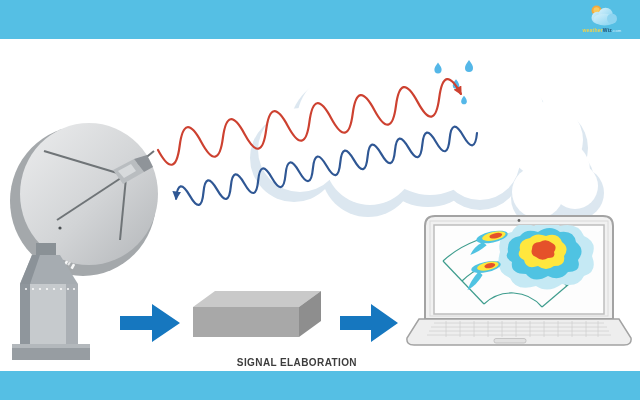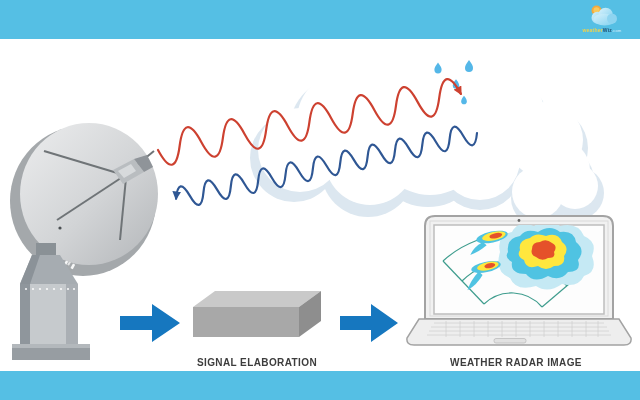--- a/index.html
+++ b/index.html
@@ -2,21 +2,21 @@
 <html><head>
 <meta charset="utf-8">
 <style>
   html,body{margin:0;padding:0;background:#ffffff;}
   .canvas{position:relative;width:640px;height:400px;background:#ffffff;overflow:hidden;
           font-family:"Liberation Sans",sans-serif;}
   .bar{position:absolute;left:0;width:640px;background:#55bfe4;}
   .bar.top{top:0;height:39px;}
   .bar.bottom{top:371px;height:29px;}
   .art{position:absolute;left:0;top:0;width:640px;height:400px;}
-  .lbl{position:absolute;width:200px;text-align:center;
+  .lbl{position:absolute;width:200px;text-align:right;
        font-size:10px;font-weight:600;line-height:1;color:#3d3d3d;letter-spacing:.4px;}
   .lbl.signal{left:157px;top:358px;}
   .lbl.radar{left:416px;top:358px;}
   .logo{position:absolute;top:3px;right:12px;width:52px;text-align:center;}
   .logo svg{display:block;margin:0 auto;}
   .logo-text{font-size:5px;line-height:1;margin-top:1px;white-space:nowrap;letter-spacing:.2px;}
   .logo-text .w1{color:#f0d24a;font-weight:700;}
   .logo-text .w2{color:#1d4f73;font-weight:700;}
   .logo-text .w3{color:#d9effa;font-size:4px;}
 </style>
@@ -201,15 +201,14 @@
 
       <path d="M419 319 L619 319 L631 338 Q632 345 624 345 L414 345 Q406 345 407 338 Z" fill="#eeeeee" stroke="#a3a3a3" stroke-width="1.5"></path>
       <path d="M434 323 H604 M431 327 H607 M429 331 H609 M427 335 H611
                M446 321 V337 M460 321 V337 M474 321 V337 M488 321 V337 M502 321 V337 M516 321 V337
                M530 321 V337 M544 321 V337 M558 321 V337 M572 321 V337 M586 321 V337 M598 321 V337" stroke="#d0d0d0" stroke-width="0.8" fill="none"></path>
       <rect x="494" y="338.5" width="32" height="4.5" rx="2" fill="#e2e2e2" stroke="#bdbdbd" stroke-width="0.8"></rect>
     </g>
   </svg>
 
   <div class="lbl signal">SIGNAL ELABORATION</div>
-  <div class="lbl radar">WEATHER RADAR IMAGE</div>
 
 </div>
 
 </body></html>

